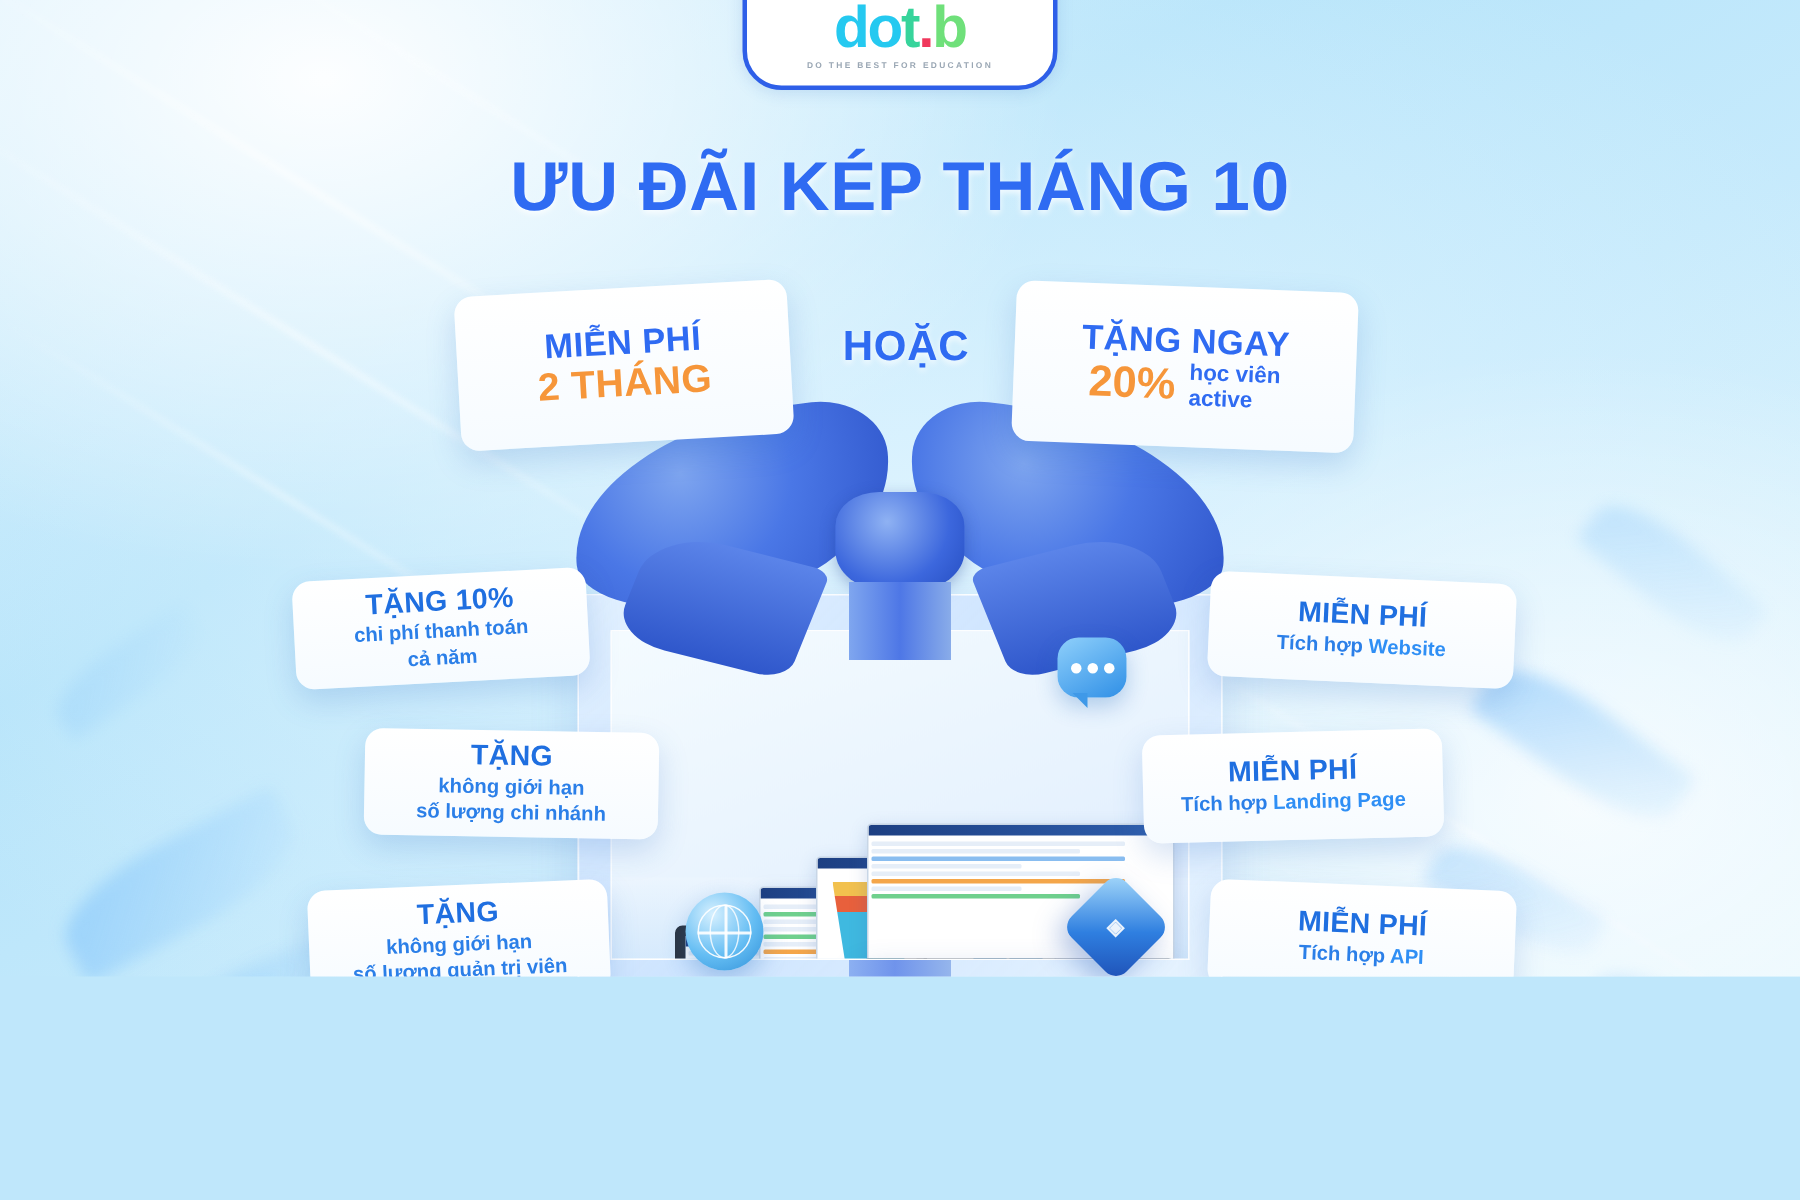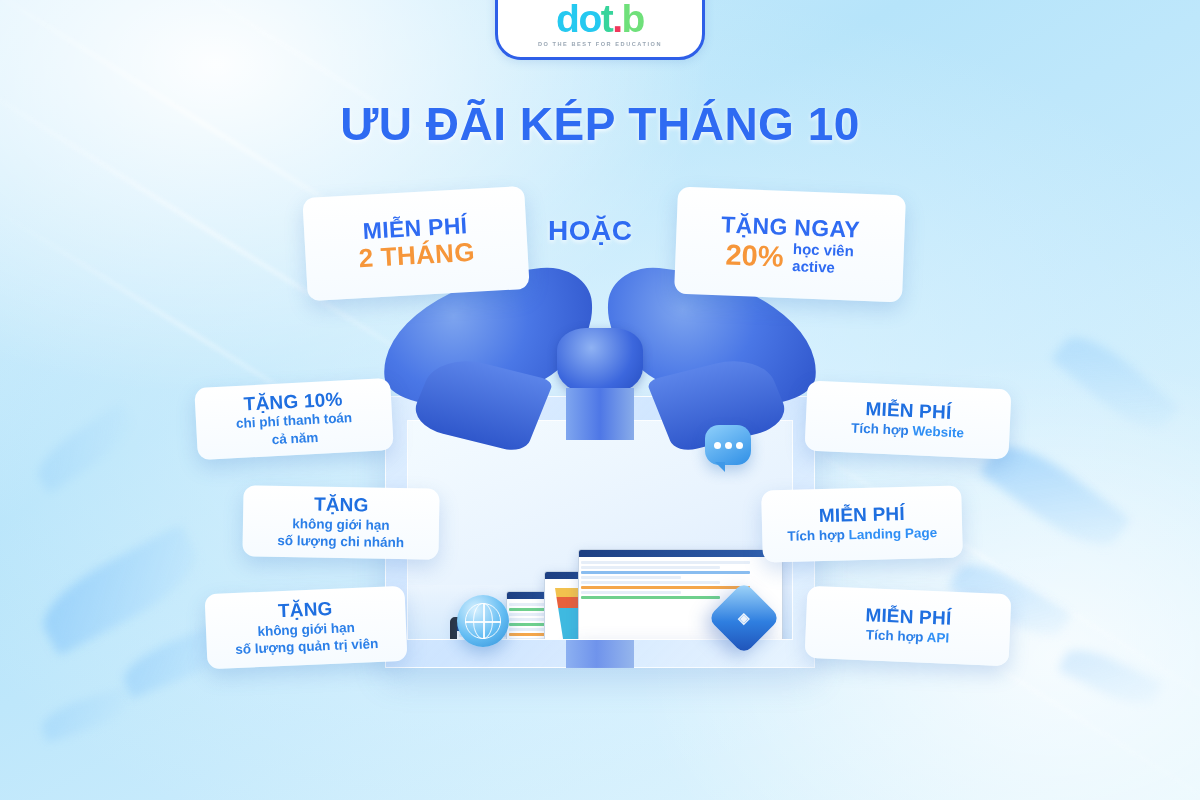--- a/index.html
+++ b/index.html
@@ -1,21 +1,21 @@
 <!DOCTYPE html>
 <html><head>
 <meta charset="utf-8">
 <style>
   * { margin:0; padding:0; box-sizing:border-box; }
   body {
     width:1200px; height:800px; overflow:hidden;
     font-family:"Liberation Sans", sans-serif;
     background:#bfe7fb;
   }
-  .poster { position:relative; width:1200px; height:800px; overflow:hidden;
+  .poster { position:relative; width:1200px; height:651px; overflow:hidden;
     background:
       radial-gradient(900px 600px at 18% 8%, rgba(255,255,255,0.95) 0%, rgba(255,255,255,0) 55%),
       radial-gradient(700px 500px at 88% 82%, rgba(255,255,255,0.75) 0%, rgba(255,255,255,0) 60%),
       radial-gradient(1100px 700px at 50% 55%, rgba(226,245,255,0.85) 0%, rgba(226,245,255,0) 65%),
       linear-gradient(150deg,#d7f0fd 0%, #b6e4fa 35%, #c6eafc 60%, #e6f7fe 100%);
   }
   
   .ray { position:absolute; background:linear-gradient(90deg, rgba(255,255,255,0) 0%, rgba(255,255,255,.85) 50%, rgba(255,255,255,0) 100%);
          height:3px; filter:blur(2px); pointer-events:none; }
   .ray.r1{ width:520px; left:-60px; top:120px; transform:rotate(32deg); }
@@ -140,21 +140,21 @@
     text-align:center; }
   .hero-card { padding:14px 18px; }
   .hero-l1 { font-size:23px; font-weight:bold; color:#2f6bf2; line-height:1.1; letter-spacing:.3px; }
   .hero-l2 { font-size:26px; font-weight:bold; color:#f6963a; line-height:1.15; letter-spacing:.3px; }
   .card-free2m { left:305px; top:192px; width:222px; height:103px; transform:rotate(-3.2deg); }
   .card-bonus20 { left:676px; top:191px; width:228px; height:107px; transform:rotate(2.2deg); }
   .bonus-row { display:flex; align-items:center; gap:9px; }
   .bonus-pct { font-size:29px; font-weight:bold; color:#f6963a; line-height:1; }
   .bonus-sub { text-align:left; font-size:15px; font-weight:bold; color:#2f6bf2; line-height:1.15; }
 
-  .hoac { position:absolute; left:548px; top:215px; width:112px; text-align:left;
+  .hoac { position:absolute; left:548px; top:215px; width:112px; text-align:center;
     font-size:28px; font-weight:bold; color:#2f6bf2; letter-spacing:.5px;
     text-shadow:0 2px 4px rgba(255,255,255,.85); }
 
   .mini-card { padding:9px 14px; }
   .mini-t { font-size:19px; font-weight:bold; color:#1f6fe0; line-height:1.15; letter-spacing:.2px; }
   .mini-s { font-size:13.5px; font-weight:bold; color:#2b7fe8; line-height:1.3; }
   .mini-s .hl { color:#2f8ff5; }
 
   .c-l1 { left:196px; top:383px; width:196px; height:72px; transform:rotate(-3deg); }
   .c-l2 { left:243px; top:487px; width:196px; height:71px; transform:rotate(1deg); }

